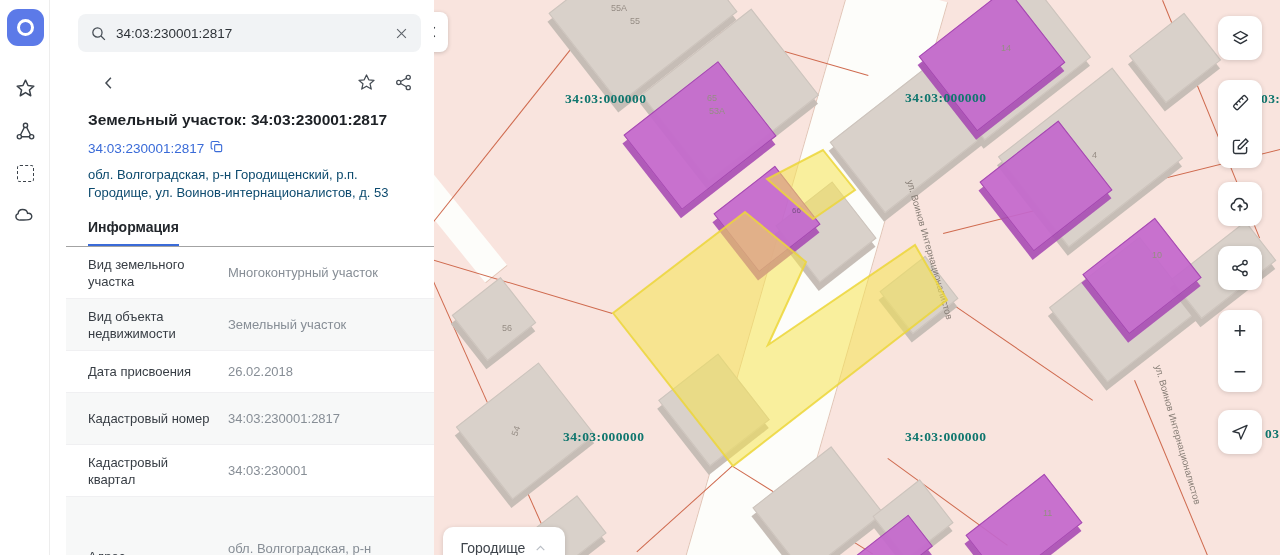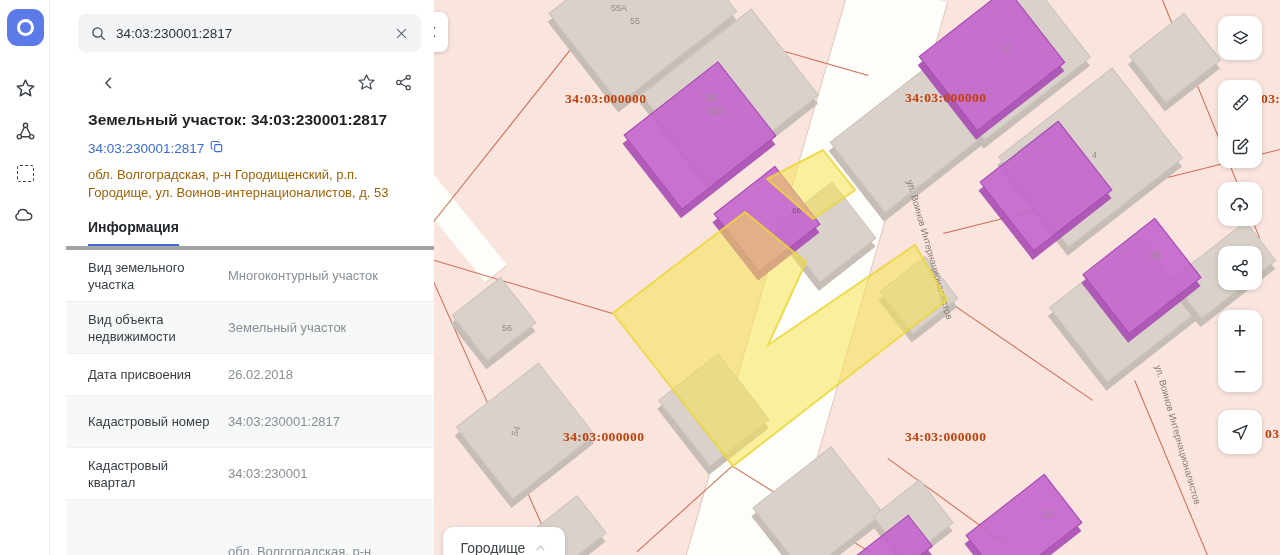--- a/index.html
+++ b/index.html
@@ -16,38 +16,38 @@
   
   .panel { position:absolute; left:66px; top:0; width:368px; height:555px; background:#fff; z-index:25; overflow:hidden; }
   .search-wrap { margin:14px 13px 0 12px; height:38px; background:#f1f3f5; border-radius:8px; display:flex; align-items:center; padding:0 12px; gap:9px; }
   .search-wrap input { flex:1; border:none; outline:none; background:transparent; font-family:"Liberation Sans", sans-serif; font-size:13.5px; color:#2e3338; }
   .icbtn { background:none; border:none; cursor:pointer; color:#454c54; display:flex; align-items:center; justify-content:center; padding:0; }
   .phead { display:flex; align-items:center; margin:21px 21px 0 16px; color:#33393f; }
   .phead .spacer { flex:1; }
   .phead .icbtn { margin-left:18px; }
   .ptitle { margin:19px 22px 0; font-size:15.5px; font-weight:600; color:#1d2126; }
   .plink { margin:11px 22px 0; display:flex; align-items:center; gap:6px; font-size:13.5px; color:#3a6bd8; cursor:pointer; }
-  .paddr { margin:9px 22px 0; font-size:13px; line-height:17.5px; color:#a16207; max-width:330px; }
-  .ptab-row { margin:17px 0 0; padding-left:22px; border-bottom:4px solid #a3a3a3; }
+  .paddr { margin:9px 22px 0; font-size:13px; line-height:17.5px; color:#0c4a6e; max-width:330px; }
+  .ptab-row { margin:17px 0 0; padding-left:22px; border-bottom:1px solid #a3a3a3; }
   .ptab { display:inline-block; padding-bottom:9px; font-size:14px; font-weight:700; color:#23272c; border-bottom:2.5px solid #3a6bd8; cursor:pointer; }
   .rows { }
   .row { display:flex; align-items:center; min-height:52px; padding:6px 12px 6px 22px; border-bottom:1px solid #f0f0f2; gap:10px; }
   .row:nth-child(even) { background:#f7f8f8; }
   .row .lbl { flex:0 0 130px; font-size:13px; line-height:17px; color:#373d44; }
   .row .val { flex:1; font-size:13px; line-height:17px; color:#878e96; }
   .row.short { min-height:42px;align-items:center; }
   .row.tall { min-height:120px; }
 
   
   .map { position:absolute; left:418px; top:0; width:862px; height:555px; background:#f9e4de; overflow:hidden; }
   .line { position:absolute; height:0; border-top:1px solid #cf6a4e; transform-origin:left top; }
   .road { position:absolute; background:#fdfdfa; border-left:1px solid #e2c4b6; border-right:1px solid #e2c4b6; transform-origin:top left; }
   .bld { position:absolute; transform:rotate(-38deg); background:#d9d1ca; border:1px solid #cdc4bd; box-shadow:-6px 6px 0 0 #c6bdb6; }
   .oks { position:absolute; transform:rotate(-38deg); background:#c468cd; border:1px solid #a03fae; box-shadow:-6px 6px 0 0 #aa50b5; opacity:.92; }
-  .qlabel { position:absolute; font-family:"Liberation Serif", serif; font-weight:700; font-size:13.5px; letter-spacing:.4px; color:#c2410c; white-space:nowrap; }
+  .qlabel { position:absolute; font-family:"Liberation Serif", serif; font-weight:700; font-size:13.5px; letter-spacing:.4px; color:#0f766e; white-space:nowrap; }
   .blabel { position:absolute; font-size:9px; color:#968d85; white-space:nowrap; }
   .slabel { position:absolute; width:200px; text-align:center; font-size:9.5px; color:#857c74; transform:rotate(74deg); white-space:nowrap; }
   .yellow-svg { position:absolute; left:0; top:0; z-index:6; pointer-events:none; }
 
   .collapse-btn { position:absolute; left:0; top:12px; width:30px; height:40px; background:#fff; border:none; border-radius:8px; box-shadow:0 1px 4px rgba(0,0,0,.18); z-index:10; display:flex; align-items:center; justify-content:center; color:#23282e; cursor:pointer; }
   .legend-btn { position:absolute; left:25px; top:527px; width:122px; height:42px; background:#fff; border:none; border-radius:10px; box-shadow:0 1px 5px rgba(0,0,0,.15); z-index:10; display:flex; align-items:center; justify-content:center; gap:9px; font-family:"Liberation Sans", sans-serif; font-size:14px; color:#3d434a; cursor:pointer; }
   .legend-btn svg { color:#b9bec5; }
 
   .toolbar { position:absolute; left:800px; top:0; width:44px; z-index:10; }
   .tbtn, .tgroup { position:absolute; left:0; width:44px; background:#fff; border-radius:11px; box-shadow:0 1px 5px rgba(0,0,0,.16); }

